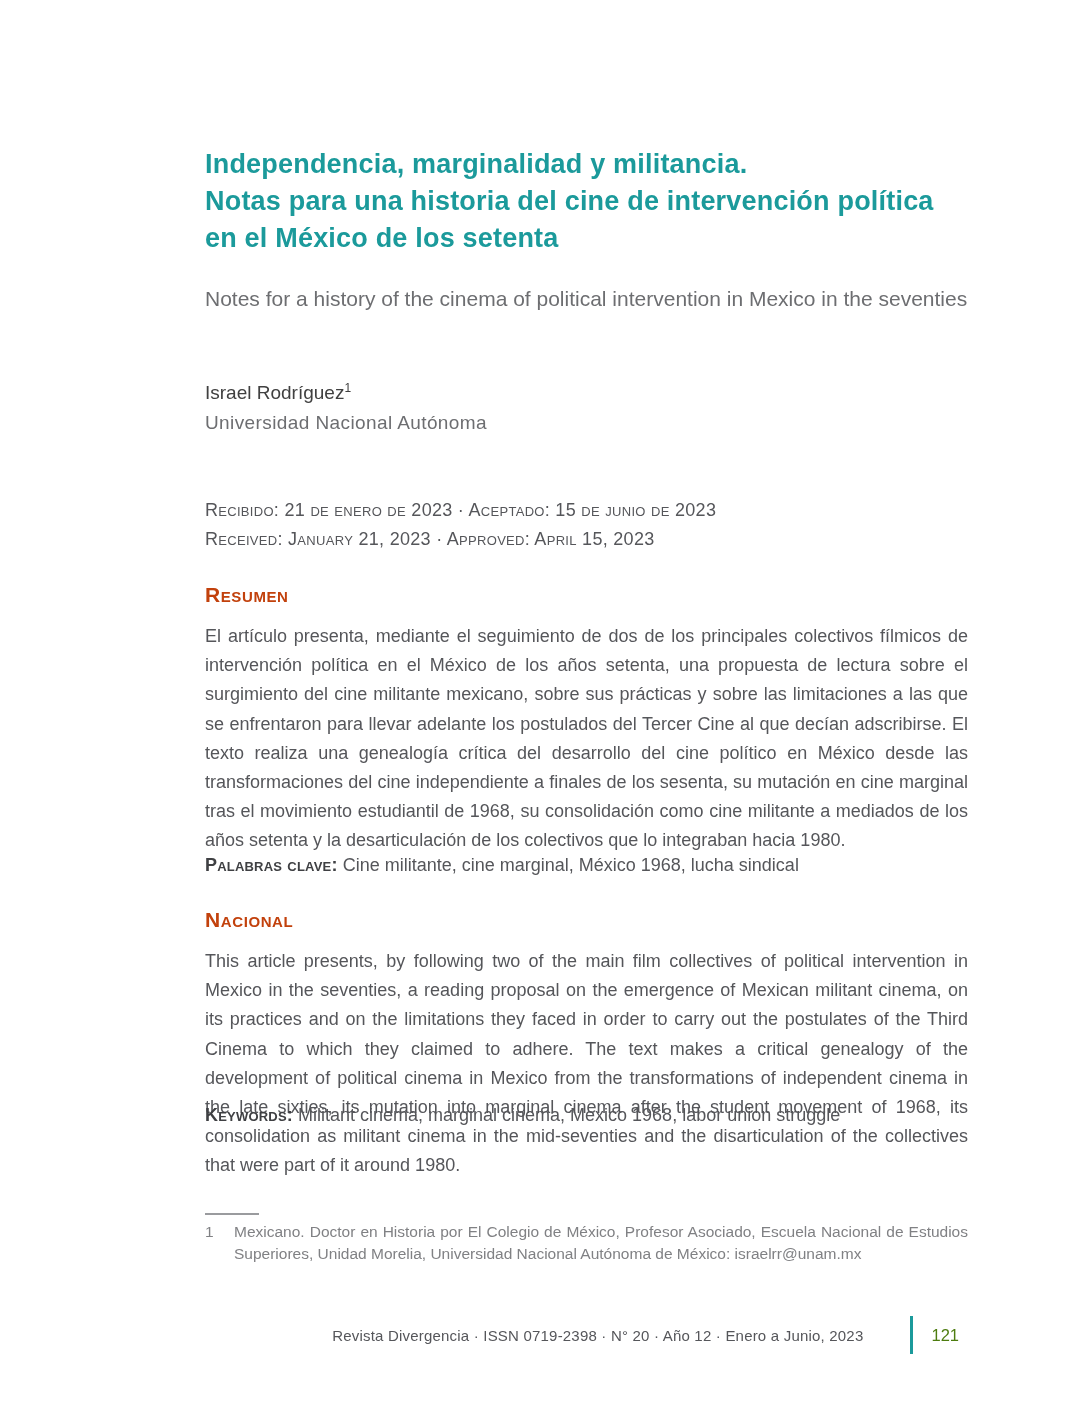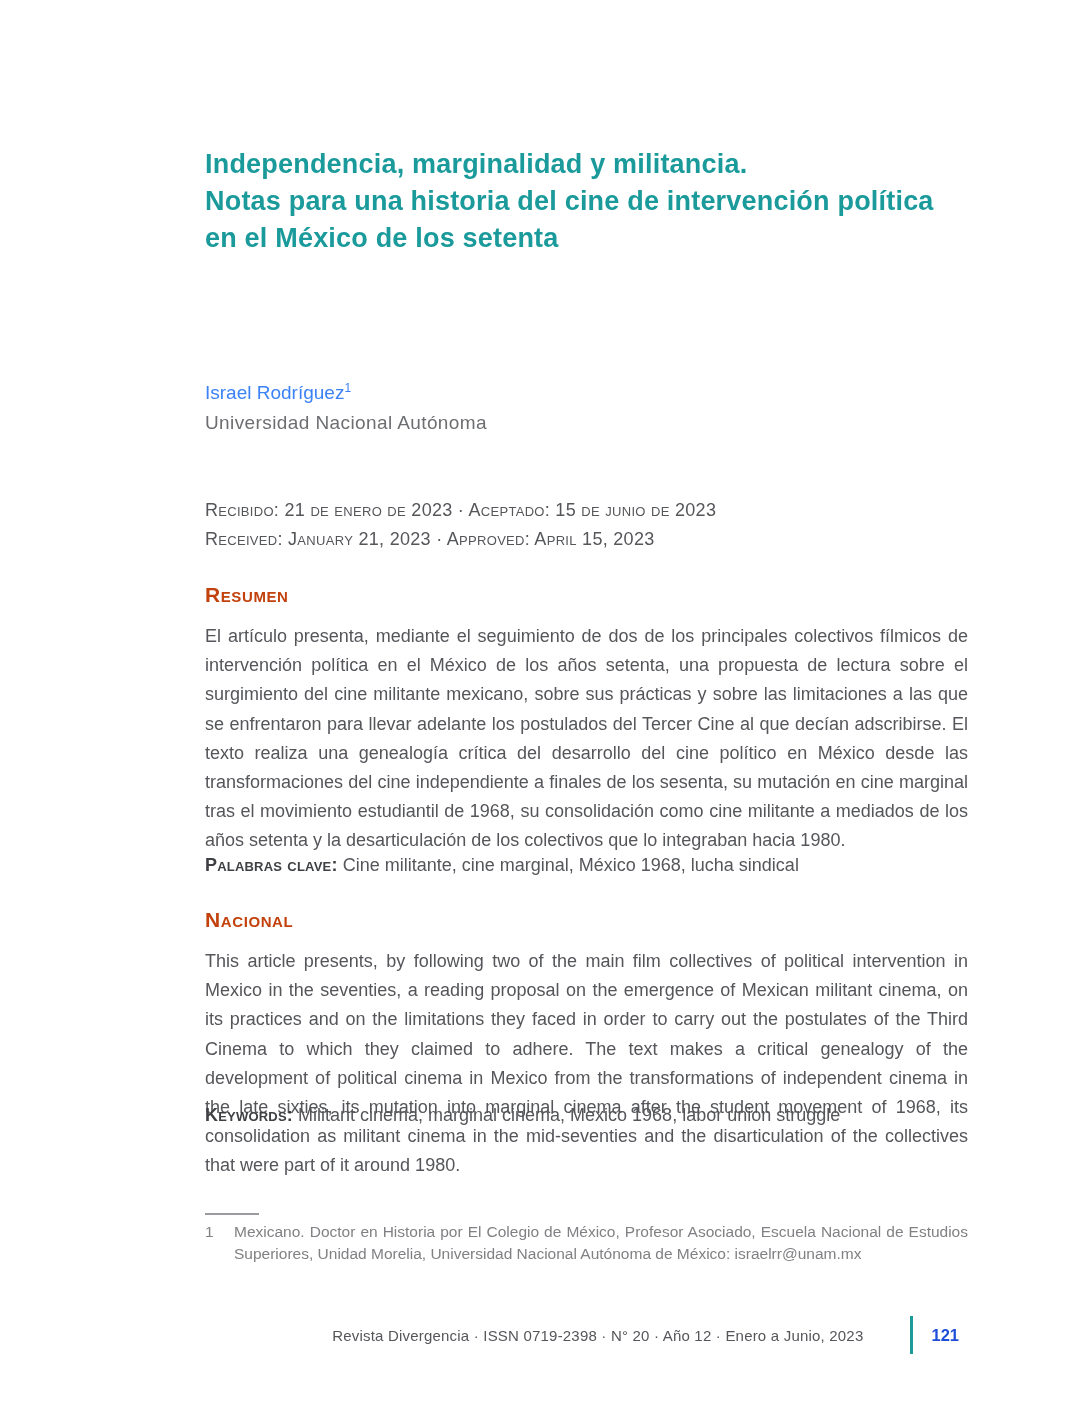--- a/index.html
+++ b/index.html
@@ -38,21 +38,21 @@
     color: #6d6e71;
     font-size: 21px;
     line-height: 31px;
     font-weight: 400;
   }
   .title-en .tline { display: block; }
 
   
   .author-block { top: 378px; }
   .author-name {
-    color: #3b82f6;
+    color: #404040;
     font-size: 19px;
     line-height: 30px;
     font-weight: 500;
   }
   .author-name sup {
     font-size: 12px;
     vertical-align: super;
     line-height: 0;
   }
   .author-affiliation {
@@ -144,38 +144,39 @@
     font-size: 15px;
     letter-spacing: 0.2px;
   }
   .footer-bar {
     width: 3px; height: 38px;
     background: #1b9a9b;
     margin-left: 47px;
     margin-right: 18px;
   }
   .footer-page-number {
-    color: #1d4ed8;
+    color: #4d7c0f;
     font-size: 16.5px;
-    font-weight: 700;
+    font-weight: 400;
     text-align: right;
   }
 </style>
 </head>
 <body>
 
 <div class="page">
 
   <h1 class="block title-es">
     <span class="tline">Independencia, marginalidad y militancia.</span>
     <span class="tline">Notas para una historia del cine de intervención política</span>
     <span class="tline">en el México de los setenta</span>
   </h1>
 
   <h2 class="block title-en">
+    <span class="tline">Notes for a history of the cinema of political intervention in Mexico in the seventies</span>
   </h2>
 
   <div class="block author-block">
     <div class="author-name"><span>Israel Rodríguez</span><sup>1</sup></div>
     <div class="author-affiliation">Universidad Nacional Autónoma</div>
   </div>
 
   <div class="block dates-block">
     <div class="date-line">Recibido: 21 de enero de 2023 · Aceptado: 15 de junio de 2023</div>
     <div class="date-line">Received: January 21, 2023 · Approved: April 15, 2023</div>

